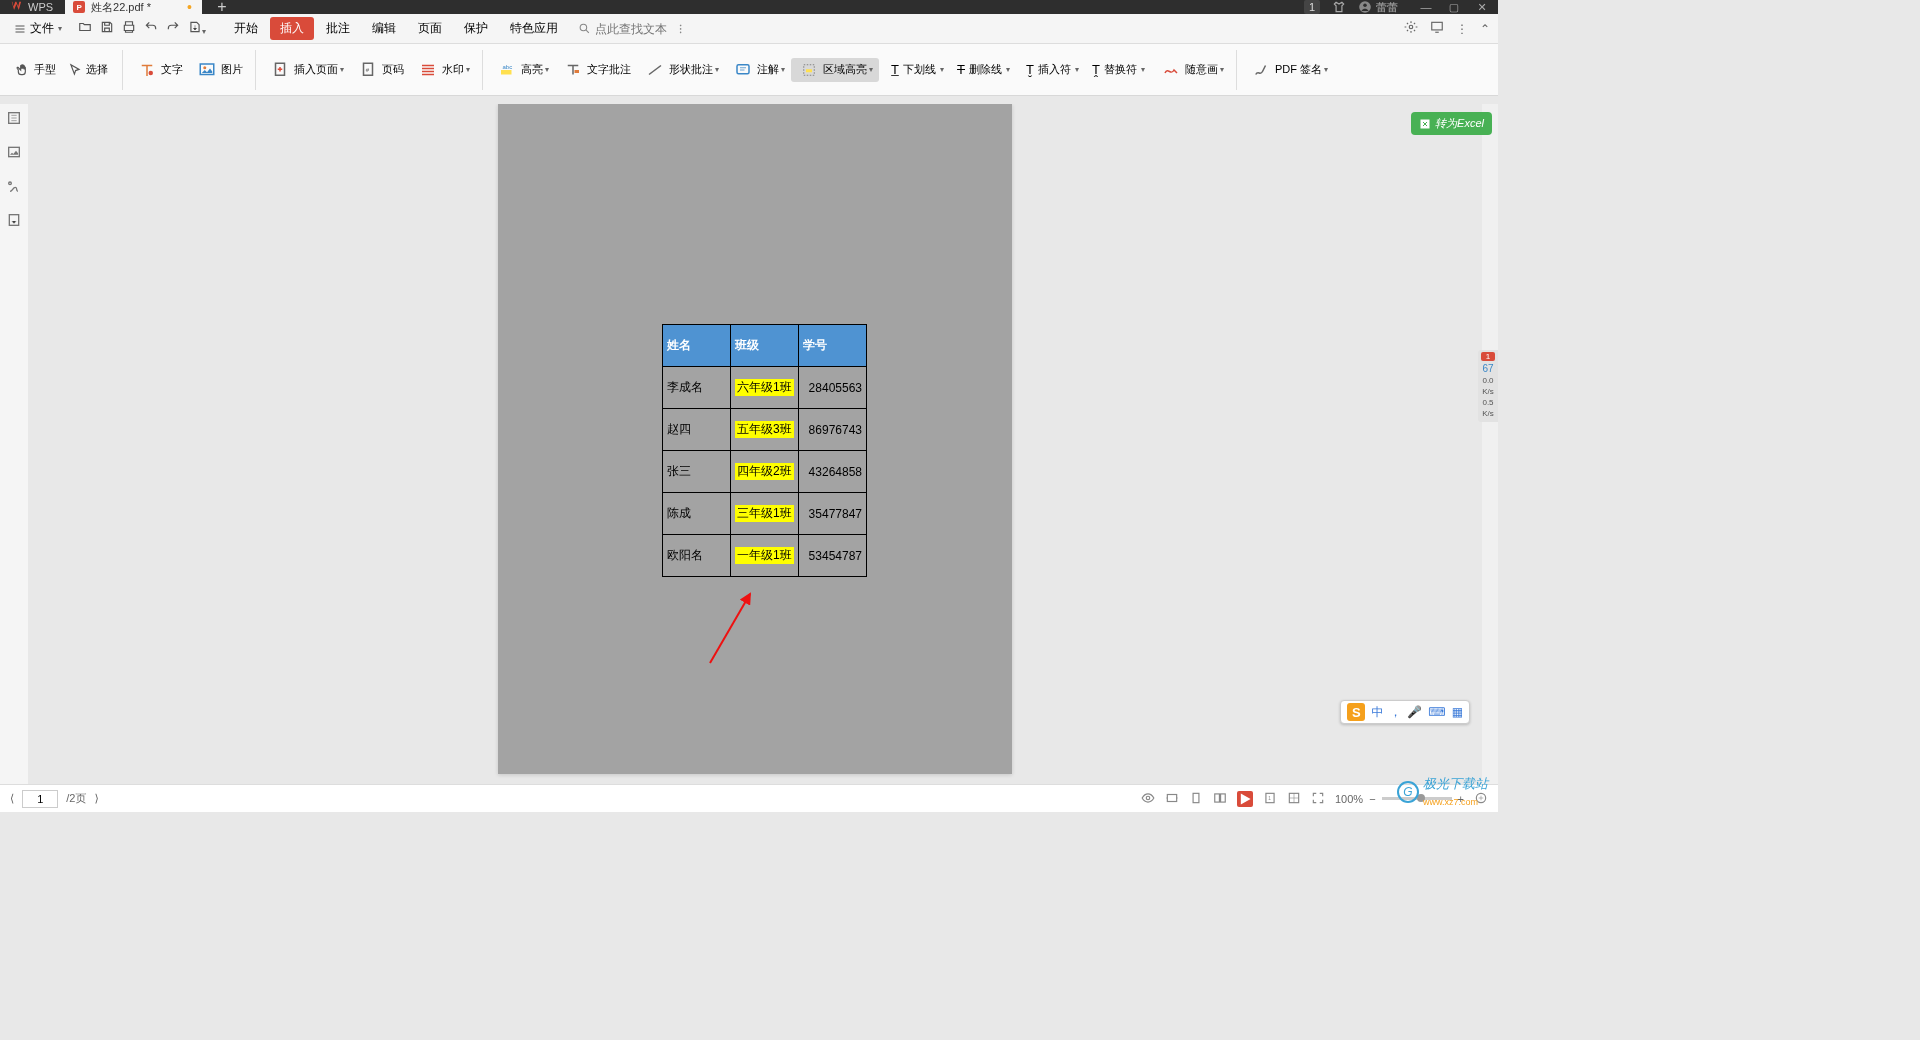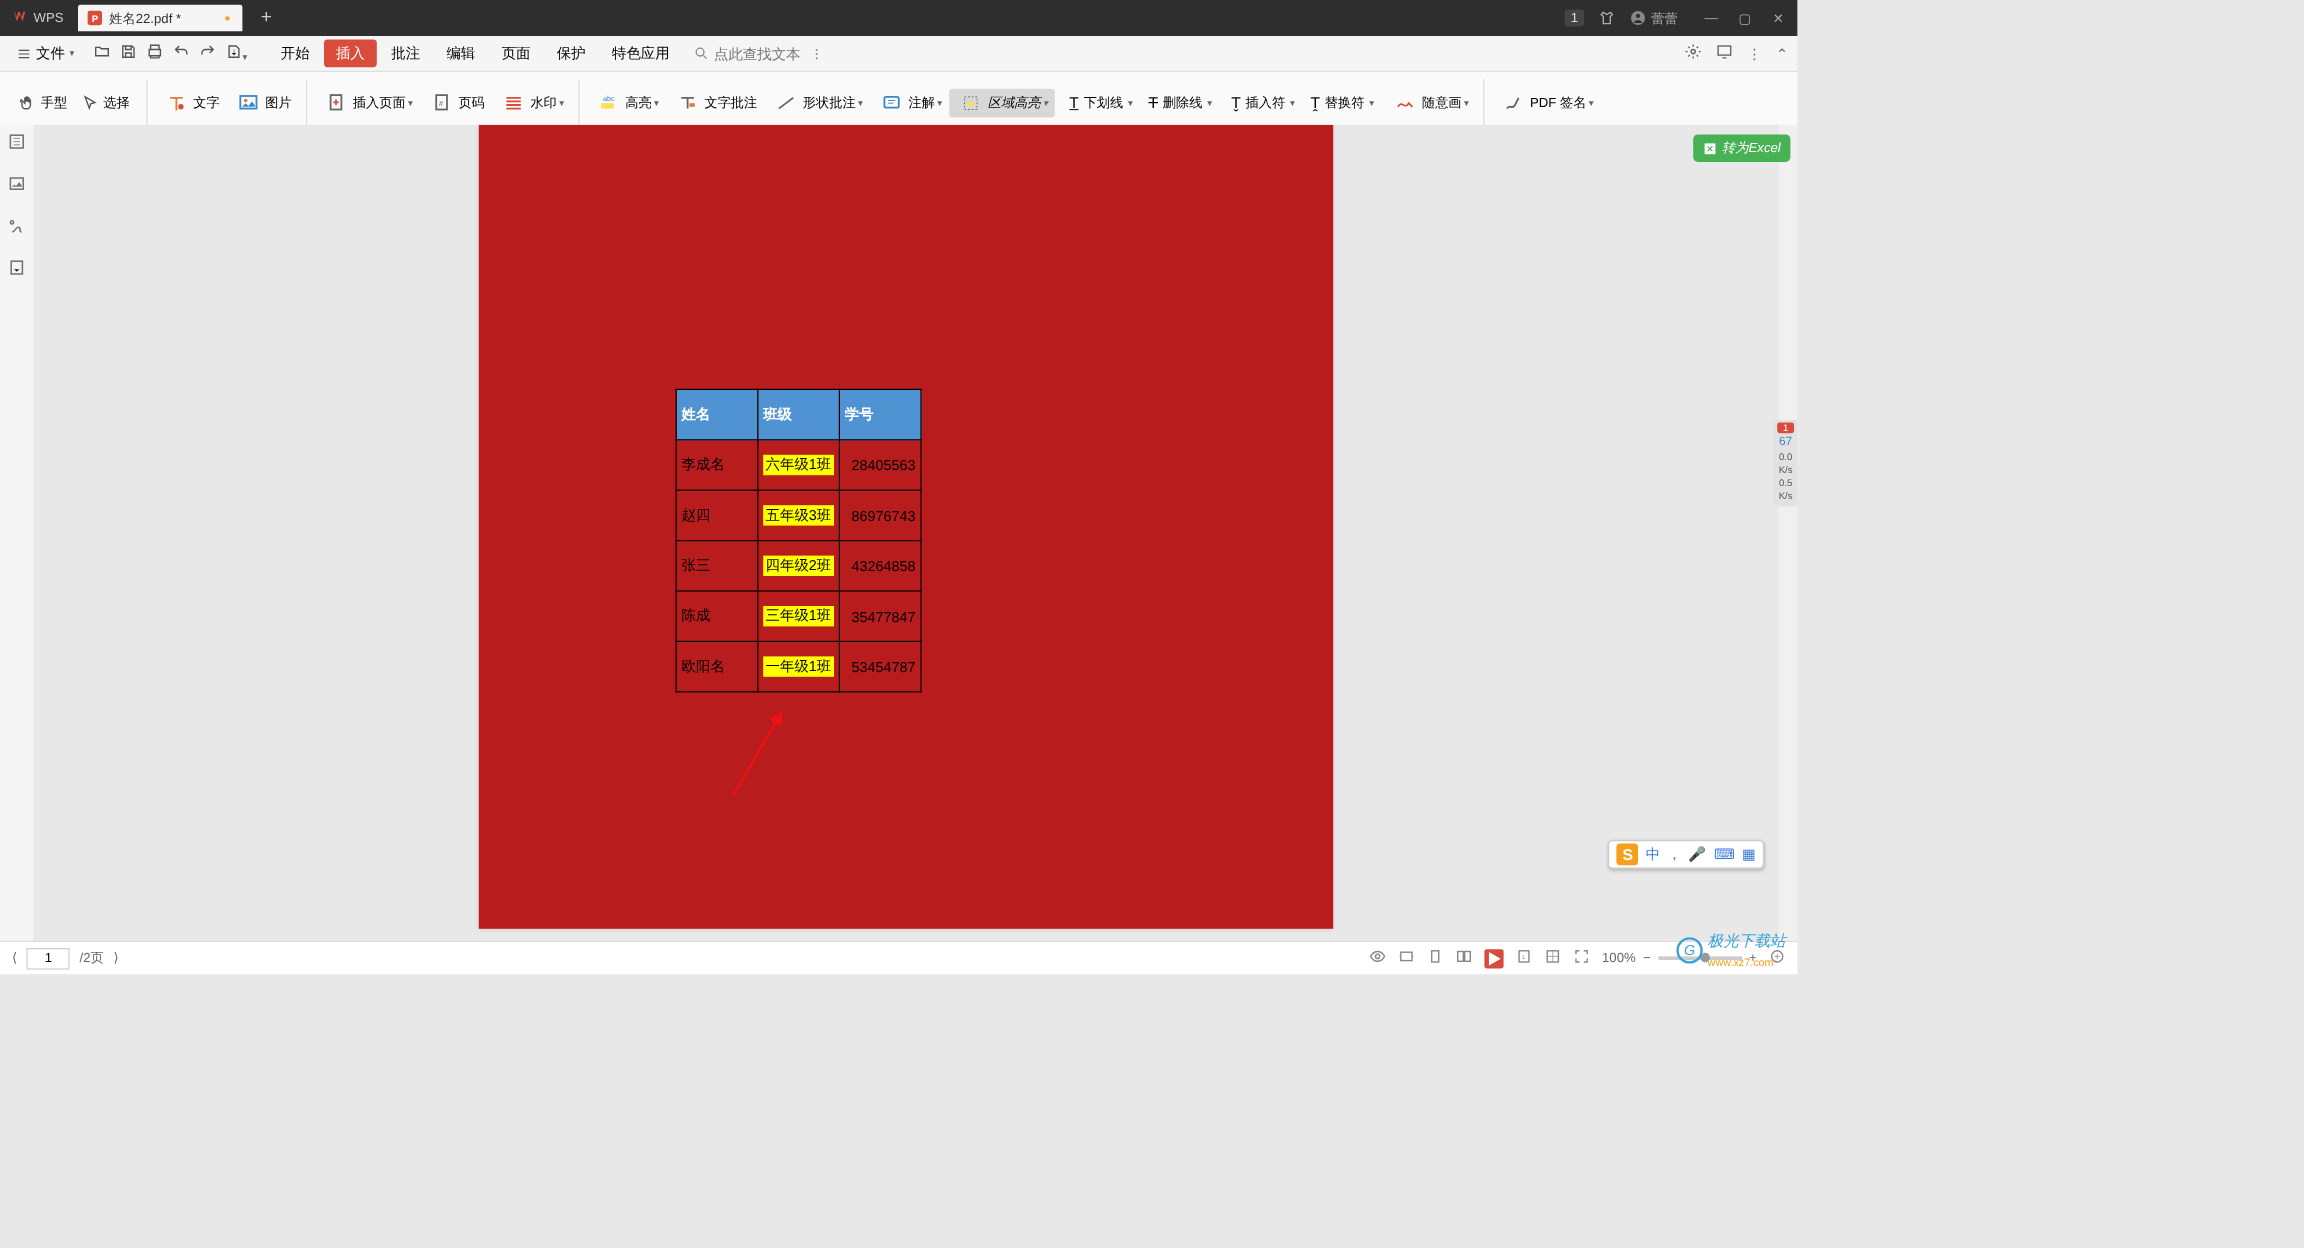--- a/index.html
+++ b/index.html
@@ -1,19 +1,19 @@
 <!DOCTYPE html>
 <html><head>
 <meta charset="utf-8">
 <style>
 * { margin: 0; padding: 0; box-sizing: border-box; font-family: "Microsoft YaHei", sans-serif; }
 body { background: #e8e8e8; overflow: hidden; width: 1498px; height: 812px; position: relative; }
 
 
-.title-bar { height: 30px; background: #2e2e2e; display: flex; align-items: center; color: #ccc; font-size: 11px; }
+.title-bar { height: 14px; background: #2e2e2e; display: flex; align-items: center; color: #ccc; font-size: 11px; }
 .wps-logo { padding: 0 10px; display: flex; align-items: center; gap: 4px; }
 .wps-logo svg { width: 14px; height: 14px; }
 .tab { background: #f5f5f5; color: #333; height: 22px; display: flex; align-items: center; padding: 0 10px 0 8px; gap: 6px; border-radius: 2px 2px 0 0; margin-left: 2px; }
 .tab-icon { width: 12px; height: 12px; background: #d94b3a; border-radius: 2px; display: flex; align-items: center; justify-content: center; color: #fff; font-size: 8px; font-weight: bold; }
 .tab-mod { color: #f5a623; font-size: 14px; margin-left: 30px; }
 .tab-add { width: 24px; height: 22px; display: flex; align-items: center; justify-content: center; color: #ccc; font-size: 16px; margin-left: 8px; cursor: pointer; }
 .title-right { margin-left: auto; display: flex; align-items: center; gap: 12px; padding-right: 8px; }
 .title-right > * { color: #aaa; font-size: 11px; display: flex; align-items: center; gap: 4px; }
 .badge-1 { background: #444; padding: 1px 5px; border-radius: 2px; color: #ddd; }
 .win-btns { display: flex; gap: 12px; margin-left: 8px; }
@@ -28,34 +28,34 @@
 .menu-tab { padding: 3px 10px; border-radius: 3px; cursor: pointer; }
 .menu-tab.active { background: #d94b3a; color: #fff; }
 .search-box { display: flex; align-items: center; margin-left: 10px; color: #888; gap: 4px; }
 .search-box input { border: none; background: transparent; font-size: 12px; width: 80px; outline: none; }
 .menu-right { margin-left: auto; display: flex; align-items: center; gap: 12px; }
 
 
 .ribbon { height: 52px; background: #fafafa; display: flex; align-items: center; padding: 0 8px; gap: 0; border-bottom: 1px solid #d8d8d8; font-size: 11px; }
 .rgrp { display: flex; flex-direction: row; align-items: center; gap: 2px; padding: 2px 4px; }
 .ritem { display: flex; flex-direction: row; align-items: center; gap: 2px; cursor: pointer; padding: 2px 6px; border-radius: 3px; }
-.ritem.active { background: #d8d8d8; font-style: italic; }
+.ritem.active { background: #d8d8d8; }
 .ritem-sm { display: flex; align-items: center; gap: 4px; cursor: pointer; font-size: 11px; padding: 1px 4px; }
 .ricon { width: 24px; height: 20px; display: flex; align-items: center; justify-content: center; }
 .ricon svg { width: 20px; height: 18px; }
 .sep { width: 1px; height: 40px; background: #ddd; margin: 0 6px; }
 .dd { font-size: 8px; color: #666; }
 
 
 .left-bar { position: absolute; left: 0; top: 104px; width: 28px; bottom: 28px; background: #f5f5f5; display: flex; flex-direction: column; align-items: center; padding-top: 6px; gap: 14px; }
 .left-bar svg { width: 16px; height: 16px; }
 
 
 .page-area { position: absolute; left: 28px; right: 16px; top: 104px; bottom: 28px; background: #e8e8e8; display: flex; justify-content: center; overflow: hidden; }
-.page { width: 712px; height: 670px; background: #b91c1c; margin-top: 0; box-shadow: 0 1px 4px rgba(0,0,0,.15); position: relative; }
+.page { width: 514px; height: 670px; background: #a3a3a3; margin-top: 0; box-shadow: 0 1px 4px rgba(0,0,0,.15); position: relative; }
 .doc-table { position: absolute; left: 164px; top: 220px; border-collapse: collapse; }
 .doc-table th, .doc-table td { border: 1px solid #000; font-size: 12px; padding: 0 4px; height: 42px; }
 .doc-table th { background: #4f93d2; color: #fff; text-align: left; font-weight: bold; }
 .doc-table th:nth-child(1), .doc-table td:nth-child(1) { width: 68px; }
 .doc-table th:nth-child(2), .doc-table td:nth-child(2) { width: 68px; }
 .doc-table th:nth-child(3), .doc-table td:nth-child(3) { width: 68px; text-align: right; }
 .doc-table th:nth-child(3) { text-align: left; }
 .hl { background: #ffff00; display: inline-block; padding: 0 2px; }
 .arrow { position: absolute; left: 208px; top: 484px; width: 50px; height: 78px; }
 

